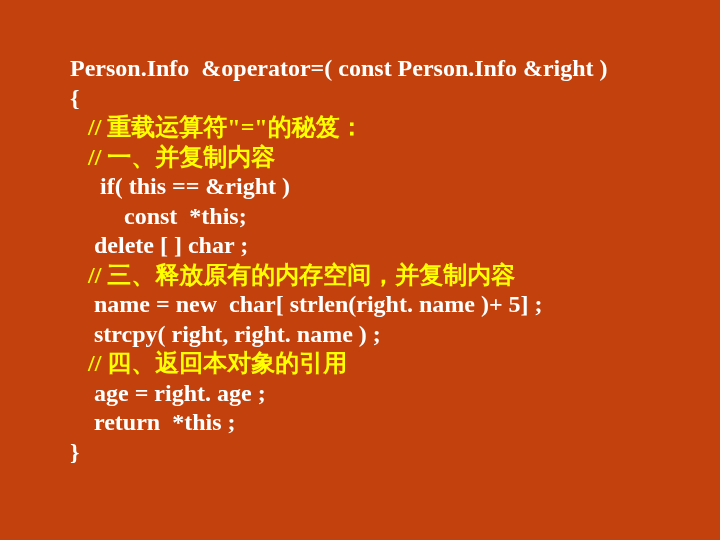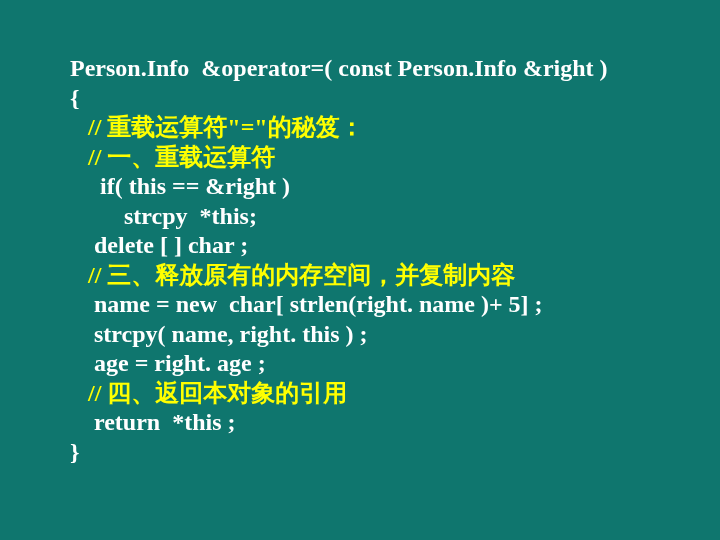--- a/index.html
+++ b/index.html
@@ -6,43 +6,43 @@
     margin: 0;
     padding: 0;
     width: 720px;
     height: 540px;
     background: #00005a;
     overflow: hidden;
   }
   .slide {
     width: 720px;
     height: 540px;
-    background: #0f766e;
+    background: #c2410c;
     box-sizing: border-box;
     padding: 54px 0 0 70px;
     font-family: "Times New Roman", "SimSun", serif;
     font-size: 24px;
     font-weight: bold;
     color: #ffffff;
     line-height: 1.23;
   }
   .line { white-space: pre; }
   .yellow { color: #ffff00; }
 </style>
 </head>
 <body>
 
 <div class="slide">
   <div class="line">Person.Info  &amp;operator=( const Person.Info &amp;right )</div>
   <div class="line">{</div>
   <div class="line yellow">   // 重载运算符"="的秘笈：</div>
-  <div class="line yellow">   // 一、重载运算符</div>
+  <div class="line yellow">   // 一、并复制内容</div>
   <div class="line">     if( this == &amp;right )</div>
-  <div class="line">         strcpy  *this;</div>
+  <div class="line">         const  *this;</div>
   <div class="line">    delete [ ] char ;</div>
   <div class="line yellow">   // 三、释放原有的内存空间，并复制内容</div>
   <div class="line">    name = new  char[ strlen(right. name )+ 5] ;</div>
-  <div class="line">    strcpy( name, right. this ) ;</div>
+  <div class="line">    strcpy( right, right. name ) ;</div>
+  <div class="line yellow">   // 四、返回本对象的引用</div>
   <div class="line">    age = right. age ;</div>
-  <div class="line yellow">   // 四、返回本对象的引用</div>
   <div class="line">    return  *this ;</div>
   <div class="line">}</div>
 </div>
 
 </body></html>

